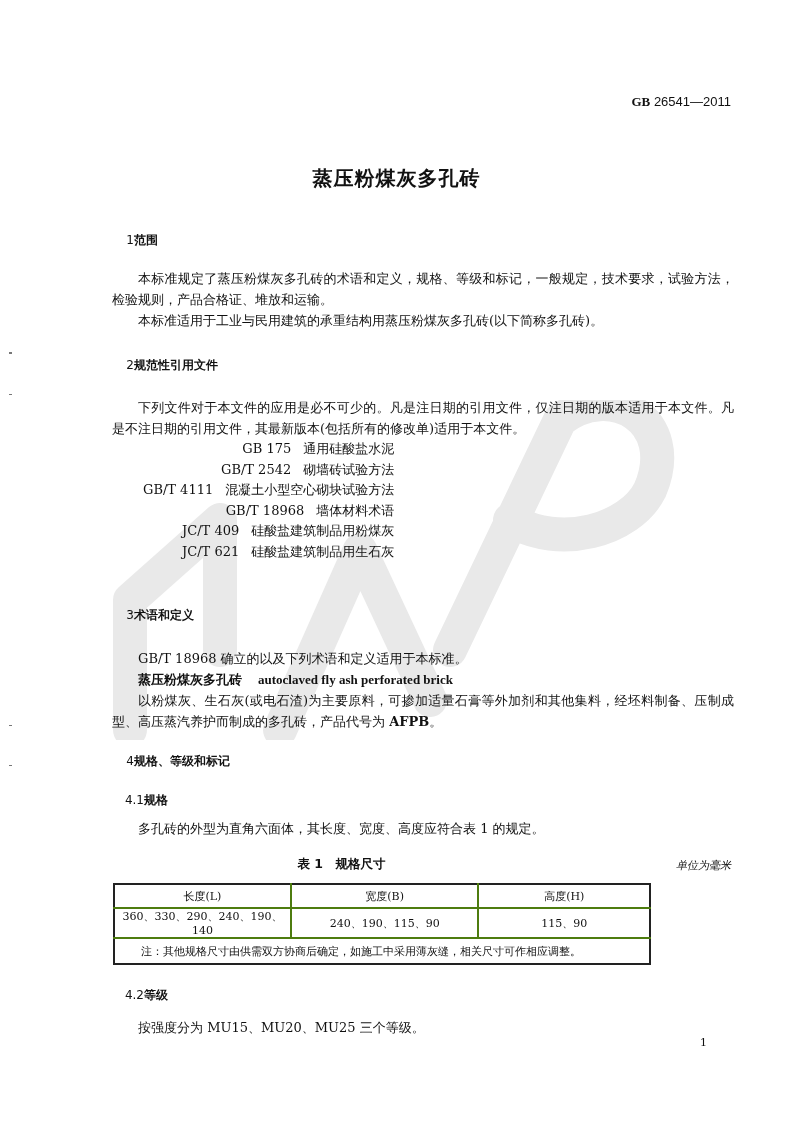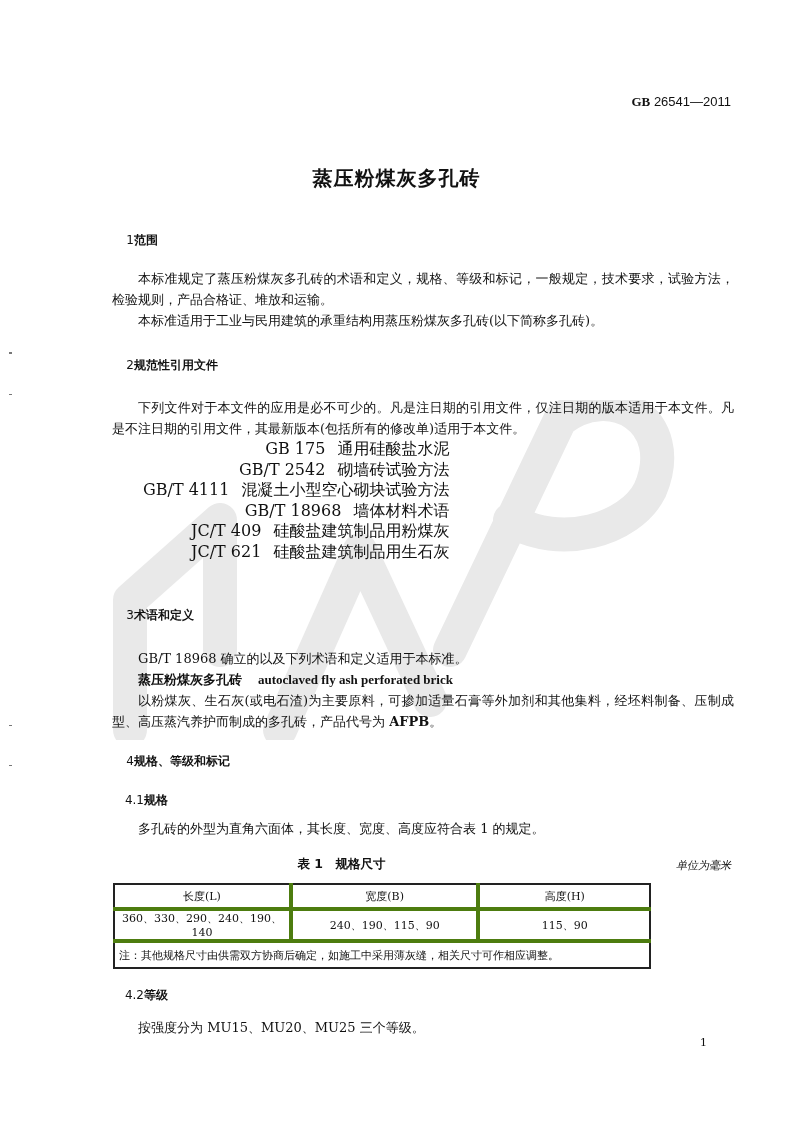--- a/index.html
+++ b/index.html
@@ -10,31 +10,31 @@
   }
   .page { position: absolute; left: 0; top: 0; width: 793px; height: 1122px; }
   .abs { position: absolute; white-space: nowrap; text-align: right; }
   .std-no { right: 62px; top: 94px; font-size: 13px; font-family: "Liberation Sans", "DejaVu Sans", sans-serif; }
   .std-no b { font-family: "Liberation Serif", serif; font-weight: bold; }
   .title { left: 0; width: 793px; text-align: center; top: 165px; font-size: 20px; font-weight: bold; font-family: "DejaVu Sans", sans-serif; letter-spacing: 1px; }
   .h1 { left: 112px; font-size: 12px; font-family: "DejaVu Sans", sans-serif; font-weight: bold; }
   .h1 .num { display: inline-block; width: 22px; font-weight: normal; }
   .para { left: 112px; width: 622px; font-size: 13px; line-height: 21px; white-space: normal; text-align: justify; }
   .para p { margin: 0; text-indent: 26px; }
-  .ref-list { left: 143px; font-size: 16px; line-height: 20.5px; }
+  .ref-list { left: 143px; font-size: 13px; line-height: 20.5px; }
   .ref-list div { white-space: nowrap; }
   .ref-code { display: inline-block; margin-right: 12px; }
   .bold-term { font-weight: bold; }
   .en-term { font-weight: bold; font-family: "Liberation Serif", serif; margin-left: 16px; }
   .table-caption { left: 0; width: 683px; text-align: center; top: 856px; font-size: 12.5px; font-weight: bold; font-family: "DejaVu Sans", sans-serif; }
   .unit { right: 62px; top: 858px; font-size: 11px; font-family: "DejaVu Sans", sans-serif; font-style: italic; }
   table.spec { position: absolute; left: 113px; top: 883px; width: 538px; border-collapse: collapse; font-size: 11px; }
-  table.spec td, table.spec th { border: 4px solid #4d7c0f; text-align: center; font-weight: normal; height: 22px; padding: 0 4px; }
+  table.spec td, table.spec th { border: 2px solid #4d7c0f; text-align: center; font-weight: normal; height: 22px; padding: 0 4px; }
   table.spec th { border-top: 2px solid #222; }
-  table.spec td.note { text-align: left; padding-left: 4px; border-bottom: 2px solid #222; height: 24px; }
+  table.spec td.note { text-align: left; padding-left: 26px; border-bottom: 2px solid #222; height: 24px; }
   table.spec tr > *:first-child { border-left: 2px solid #222; }
   table.spec tr > *:last-child { border-right: 2px solid #222; }
   .page-num { right: 86px; top: 1036px; font-size: 11px; }
   .margin-mark { position: absolute; left: 9px; width: 3px; height: 2px; background: #777; }
   .watermark { position: absolute; left: 90px; top: 400px; width: 600px; height: 340px; pointer-events: none; }
 </style>
 </head>
 <body>
 
 <div class="page">

